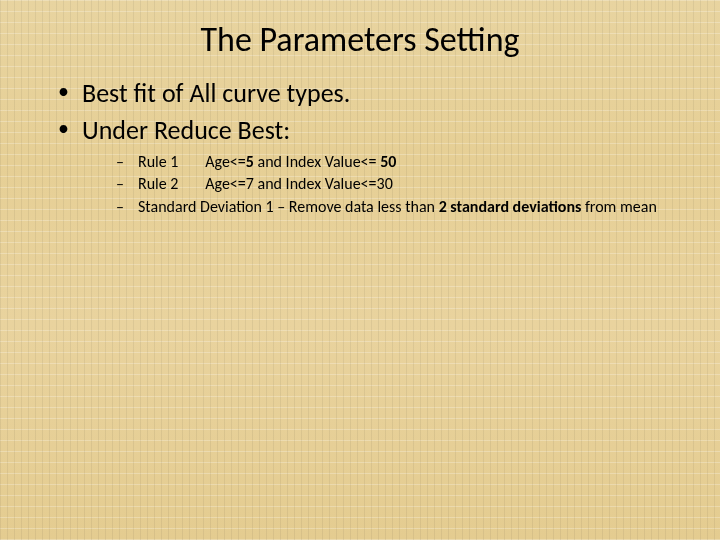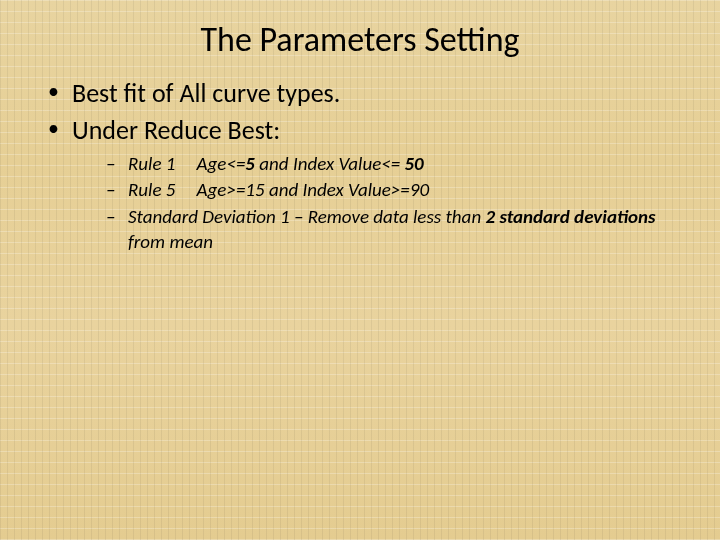--- a/index.html
+++ b/index.html
@@ -30,21 +30,21 @@
   }
   .title {
     text-align: center;
     font-size: 34px;
     line-height: 1.15;
     margin: 6px 0 18px 0;
     font-weight: 400;
   }
   ul.level1 {
     list-style: none;
-    margin: 4px;
+    margin: 14px;
     padding: 0 0 0 6px;
     font-size: 26px;
   }
   ul.level1 > li {
     position: relative;
     padding-left: 26px;
     margin: 2px 0 4px 0;
     line-height: 1.28;
   }
   ul.level1 > li::before {
@@ -52,22 +52,21 @@
     position: absolute;
     left: 2px;
     top: 0;
     font-size: 22px;
     line-height: 1.4;
   }
   ul.level2 {
     list-style: none;
     margin: 4px 0 0 0;
     padding: 0 0 0 34px;
-    font-size: 19px;
-    font-style: italic;
+    font-size: 16px;
   }
   ul.level2 > li {
     position: relative;
     padding-left: 22px;
     margin: 2px 0;
     line-height: 1.3;
   }
   ul.level2 > li::before {
     content: "–";
     position: absolute;
@@ -92,22 +91,22 @@
     </li>
     <li>
       <span>Under Reduce Best:</span>
 
       <ul class="level2">
         <li>
           <span class="rule-label">Rule 1</span>&nbsp;
           <span><span>Age&lt;=</span><b>5</b><span> and Index Value&lt;= </span><b>50</b></span>
         </li>
         <li>
-          <span class="rule-label">Rule 5</span>&nbsp;
-          <span>Age&gt;=15 and Index Value&gt;=90</span>
+          <span class="rule-label">Rule 2</span>&nbsp;
+          <span>Age&lt;=7 and Index Value&lt;=30</span>
         </li>
         <li>
           <span><span>Standard Deviation 1 – Remove data less than </span><b>2 standard deviations</b><span> from mean</span></span>
         </li>
       </ul>
     </li>
   </ul>
 
 </div>
 

